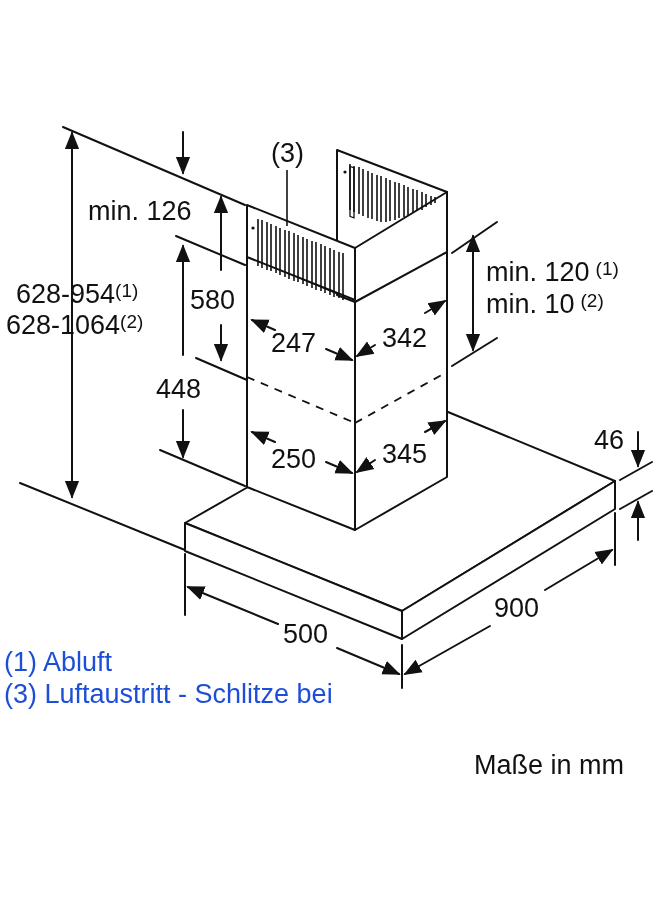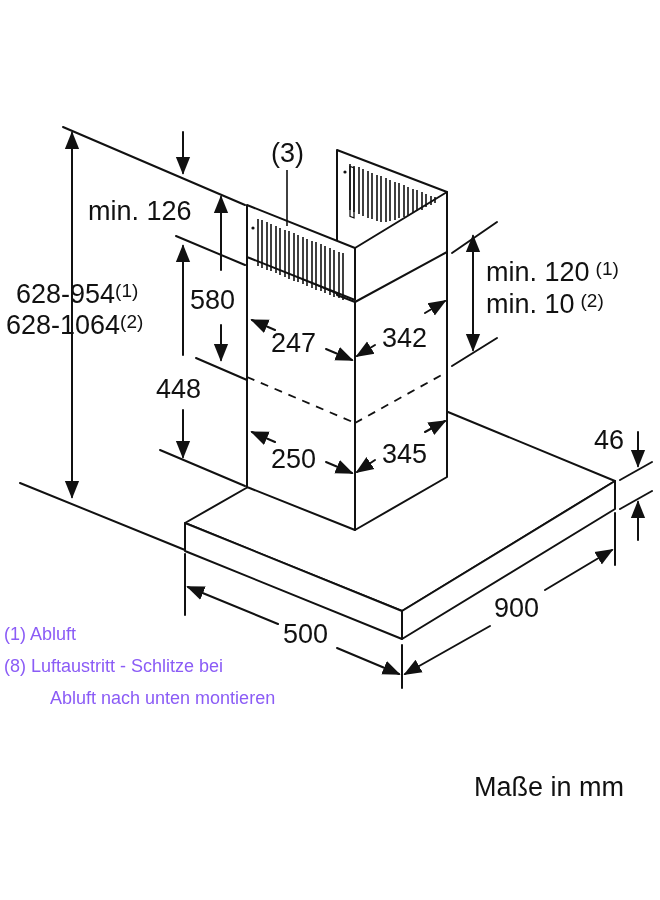--- a/index.html
+++ b/index.html
@@ -6,24 +6,24 @@
   body { width: 660px; height: 900px; position: relative; overflow: hidden; }
   svg { position: absolute; left: 0; top: 0; }
   .ln { stroke: #111; stroke-width: 2; fill: none; stroke-linecap: round; }
   .thin { stroke: #111; stroke-width: 1.6; fill: none; }
   .dash { stroke: #111; stroke-width: 1.8; fill: none; stroke-dasharray: 8 7; }
   .face { fill: #ffffff; stroke: #111; stroke-width: 2; stroke-linejoin: round; }
   .slot { fill: #ffffff; stroke: #111; stroke-width: 1.3; }
   .txt { font-family: "Liberation Sans", sans-serif; fill: #111; }
   .lbl { font-size: 27px; }
   .sup { font-size: 19px; }
-  .legend { position: absolute; left: 4px; top: 618px; font-family: "Liberation Sans", sans-serif; font-size: 18px; line-height: 32px; color: #8b5cf6; }
+  .legend { position: absolute; left: 4px; top: 646px; font-family: "Liberation Sans", sans-serif; font-size: 27px; line-height: 32px; color: #1d4ed8; }
   .legend div { white-space: nowrap; }
   .legend .indent { padding-left: 46px; }
-  .units { position: absolute; left: 474px; top: 772px; font-family: "Liberation Sans", sans-serif; font-size: 27px; color: #111; }
+  .units { position: absolute; left: 474px; top: 750px; font-family: "Liberation Sans", sans-serif; font-size: 27px; color: #111; }
 </style>
 </head>
 <body>
 
 <svg width="660" height="900" viewBox="0 0 660 900">
   <defs>
     <marker id="ah" viewBox="0 0 10 10" refX="9" refY="5" markerWidth="9" markerHeight="9" orient="auto-start-reverse">
       <path d="M0,1 L10,5 L0,9 z" fill="#111"></path>
     </marker>
   </defs>
@@ -113,17 +113,16 @@
   <text class="txt lbl" x="382" y="463">345</text>
   <text class="txt lbl" x="486" y="281"><tspan>min. 120</tspan><tspan class="sup" dx="6" dy="-6">(1)</tspan></text>
   <text class="txt lbl" x="486" y="313"><tspan>min. 10</tspan><tspan class="sup" dx="6" dy="-6">(2)</tspan></text>
   <text class="txt lbl" x="594" y="449">46</text>
   <text class="txt lbl" x="283" y="643">500</text>
   <text class="txt lbl" x="494" y="617">900</text>
 </svg>
 
 <div class="legend">
   <div>(1) Abluft</div>
-  <div>(8) Luftaustritt - Schlitze bei</div>
-  <div class="indent">Abluft nach unten montieren</div>
+  <div>(3) Luftaustritt - Schlitze bei</div>
 </div>
 
 <div class="units">Maße in mm</div>
 
 </body></html>

